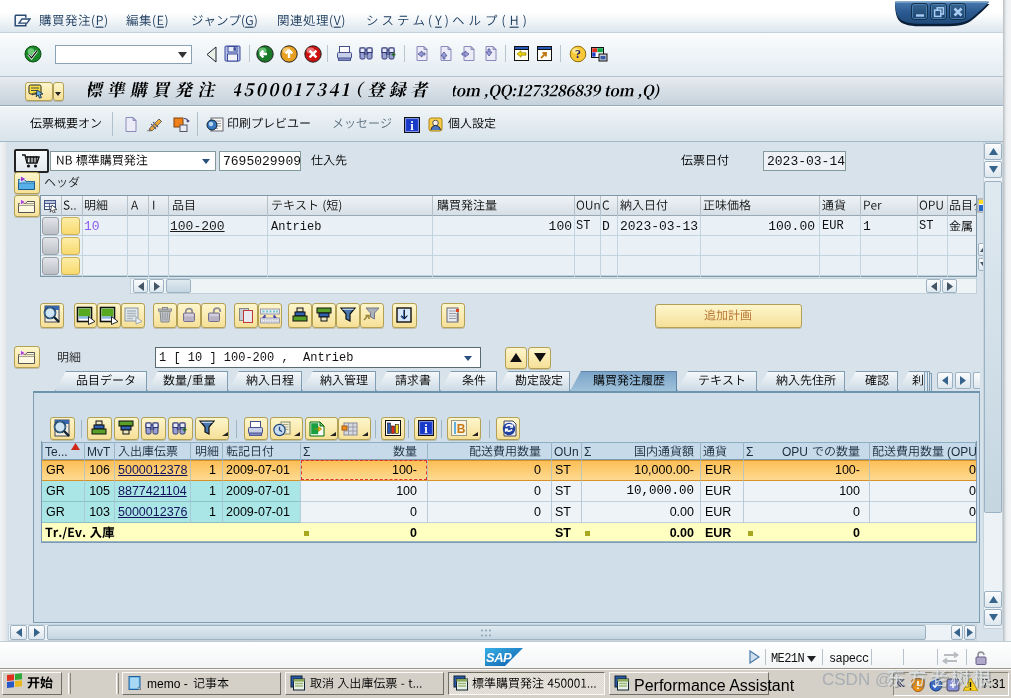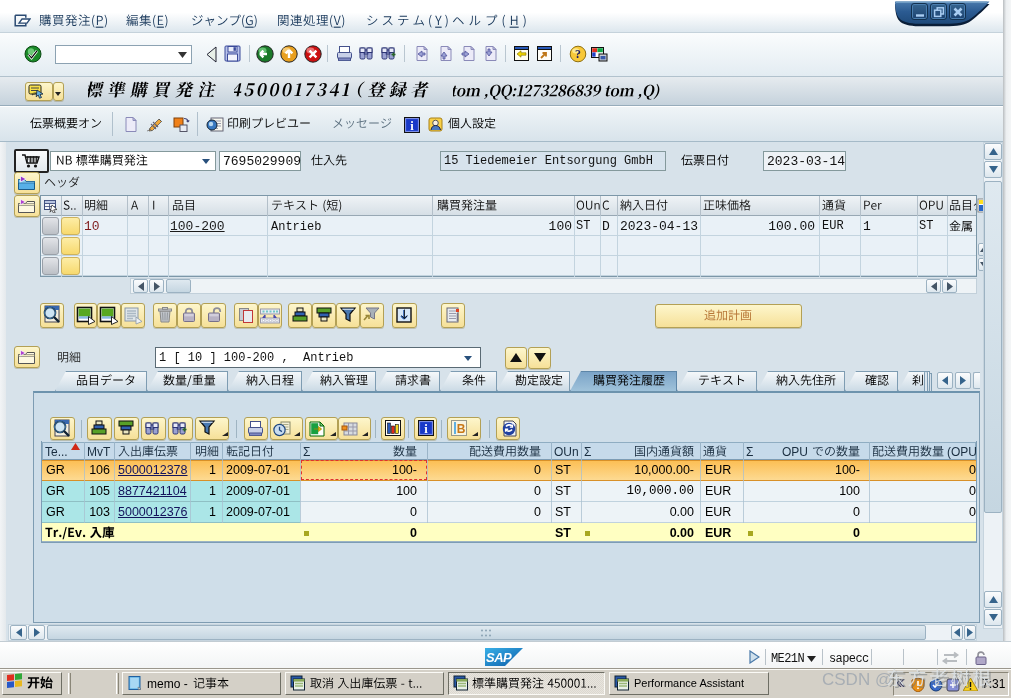--- a/index.html
+++ b/index.html
@@ -380,21 +380,20 @@
       <path d="M0 0h8L4 5z" fill="#28507c"></path>
     </svg>
     <div class="fld" style="left:219px;top:151px;width:82px;height:20px;">7695029909</div>
     <svg class="cj " style="position:absolute;left:311px;top:154px;" width="37" height="15" viewBox="0 0 37 15">
       <g fill="#000" transform="translate(0,10.56) scale(0.012000,-0.012000)">
         <use href="#g77" x="0"></use>
         <use href="#g78" x="1000"></use>
         <use href="#g79" x="2000"></use>
       </g>
     </svg>
-    <div class="fld" style="left:440px;top:151px;width:226px;height:20px;background:#d7e3ed;font-size:12px">15 Tiedemeier Entsorgung GmbH</div>
     <svg class="cj " style="position:absolute;left:681px;top:154px;" width="49" height="15" viewBox="0 0 49 15">
       <g fill="#000" transform="translate(0,10.56) scale(0.012000,-0.012000)">
         <use href="#g55" x="0"></use>
         <use href="#g56" x="1000"></use>
         <use href="#g80" x="2000"></use>
         <use href="#g81" x="3000"></use>
       </g>
     </svg>
     <div class="fld" style="left:763px;top:151px;width:83px;height:20px;background:#eef2f6">2023-03-14</div>
     <div class="abs ybtn" style="left:14px;top:172px;width:26px;height:22px;"></div>
@@ -562,27 +561,27 @@
     <div class="abs" style="left:819px;top:216px;width:1px;height:61px;background:#c3d4df"></div>
     <div class="abs" style="left:860px;top:216px;width:1px;height:61px;background:#c3d4df"></div>
     <div class="abs" style="left:917px;top:216px;width:1px;height:61px;background:#c3d4df"></div>
     <div class="abs" style="left:947px;top:216px;width:1px;height:61px;background:#c3d4df"></div>
     <div class="abs" style="left:42px;top:217px;width:17px;height:18px;background:linear-gradient(#e2e4e8,#bcc0c6);border:1px solid #9aa0a8;border-radius:3px"></div>
     <div class="abs" style="left:61px;top:217px;width:19px;height:18px;background:linear-gradient(#fdeda6,#f7d96e);border:1px solid #cdb25e;border-radius:3px"></div>
     <div class="abs" style="left:42px;top:237px;width:17px;height:18px;background:linear-gradient(#e2e4e8,#bcc0c6);border:1px solid #9aa0a8;border-radius:3px"></div>
     <div class="abs" style="left:61px;top:237px;width:19px;height:18px;background:linear-gradient(#fdeda6,#f7d96e);border:1px solid #cdb25e;border-radius:3px"></div>
     <div class="abs" style="left:42px;top:257px;width:17px;height:18px;background:linear-gradient(#e2e4e8,#bcc0c6);border:1px solid #9aa0a8;border-radius:3px"></div>
     <div class="abs" style="left:61px;top:257px;width:19px;height:18px;background:linear-gradient(#fdeda6,#f7d96e);border:1px solid #cdb25e;border-radius:3px"></div>
-    <div class="abs" style="left:84px;top:219px;font-family:'Liberation Mono',monospace;font-size:13px;color:#7f1d1d;white-space:pre;">10</div>
+    <div class="abs" style="left:84px;top:219px;font-family:'Liberation Mono',monospace;font-size:13px;color:#8b5cf6;white-space:pre;">10</div>
     <div class="abs" style="left:170px;top:219px;font-family:'Liberation Mono',monospace;font-size:13px;color:#1c1c1c;white-space:pre;text-decoration:underline">100-200</div>
     <div class="abs" style="left:271px;top:220px;font-family:'Liberation Mono',monospace;font-size:12px;color:#111;white-space:pre;">Antrieb</div>
     <div class="abs" style="right:439px;top:219px;font-family:'Liberation Mono',monospace;font-size:13px;color:#111;white-space:pre;">100</div>
     <div class="abs" style="left:576px;top:219px;font-family:'Liberation Mono',monospace;font-size:12px;color:#111;white-space:pre;">ST</div>
     <div class="abs" style="left:602px;top:219px;font-family:'Liberation Mono',monospace;font-size:13px;color:#111;white-space:pre;">D</div>
-    <div class="abs" style="left:620px;top:219px;font-family:'Liberation Mono',monospace;font-size:13px;color:#111;white-space:pre;">2023-04-13</div>
+    <div class="abs" style="left:620px;top:219px;font-family:'Liberation Mono',monospace;font-size:13px;color:#111;white-space:pre;">2023-03-13</div>
     <div class="abs" style="right:196px;top:219px;font-family:'Liberation Mono',monospace;font-size:13px;color:#111;white-space:pre;">100.00</div>
     <div class="abs" style="left:822px;top:219px;font-family:'Liberation Mono',monospace;font-size:12px;color:#111;white-space:pre;">EUR</div>
     <div class="abs" style="left:863px;top:219px;font-family:'Liberation Mono',monospace;font-size:13px;color:#111;white-space:pre;">1</div>
     <div class="abs" style="left:919px;top:219px;font-family:'Liberation Mono',monospace;font-size:12px;color:#111;white-space:pre;">ST</div>
     <svg class="cj " style="position:absolute;left:949px;top:220px;" width="25" height="15" viewBox="0 0 25 15">
       <g fill="#000" transform="translate(0,10.56) scale(0.012000,-0.012000)">
         <use href="#g109" x="0"></use>
         <use href="#g110" x="1000"></use>
       </g>
     </svg>
@@ -1329,21 +1328,21 @@
         <use href="#g84" x="10112"></use>
       </g>
     </svg>
     <div class="abs tbtn" style="left:609px;top:672px;width:160px;height:23px;"></div>
     <svg class="abs-svg" style="position:absolute;left:614px;top:675px;" width="16" height="16" viewBox="0 0 16 16">
       <rect x="1" y="1" width="11" height="11" fill="#2858a8" stroke="#123"></rect>
       <rect x="3.5" y="4" width="11" height="11" fill="#e8f0e8" stroke="#123"></rect>
       <rect x="3.5" y="4" width="11" height="2.6" fill="#88a858"></rect>
       <path d="M5 8.5h8M5 11h8" stroke="#9ab878" stroke-width="1.6"></path>
     </svg>
-    <div class="abs" style="left:634px;top:677px;font-family:'Liberation Sans',monospace;font-size:11px;color:#000;white-space:pre;">Performance Assistant</div>
+    <div class="abs" style="left:634px;top:677px;font-family:'Liberation Sans',monospace;font-size:16px;color:#000;white-space:pre;">Performance Assistant</div>
     <div class="abs" style="left:893px;top:672px;width:116px;height:24px;background:#d4d0c7;border-top:1px solid #8a8678;border-left:1px solid #8a8678;border-right:1px solid #fff;border-bottom:1px solid #fff"></div>
     <svg class="abs-svg" style="position:absolute;left:897px;top:679px;" width="8" height="8" viewBox="0 0 8 8">
       <path d="M7 0L3 4l4 4M4 0L0 4l4 4" stroke="#446" stroke-width="1.2" fill="none"></path>
     </svg>
     <svg class="abs-svg" style="position:absolute;left:911px;top:677px;" width="14" height="15" viewBox="0 0 14 15">
       <path d="M7 1l6 2v5c0 4-3 6-6 7-3-1-6-3-6-7V3z" fill="#e89018" stroke="#a05808"></path>
       <path d="M7 4v5M7 10.5v1.5" stroke="#fff" stroke-width="1.6"></path>
     </svg>
     <svg class="abs-svg" style="position:absolute;left:929px;top:678px;" width="14" height="14" viewBox="0 0 14 14">
       <circle cx="7" cy="7" r="6" fill="#3868c8" stroke="#123a78"></circle>

